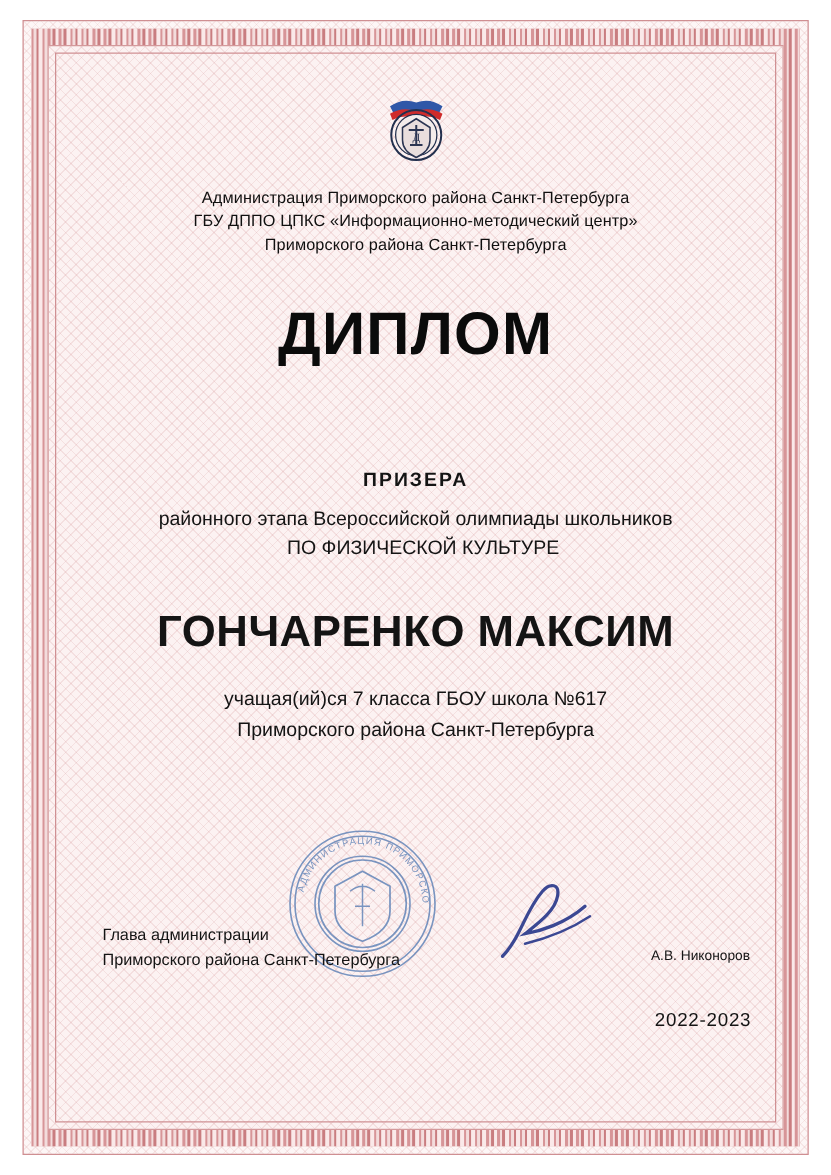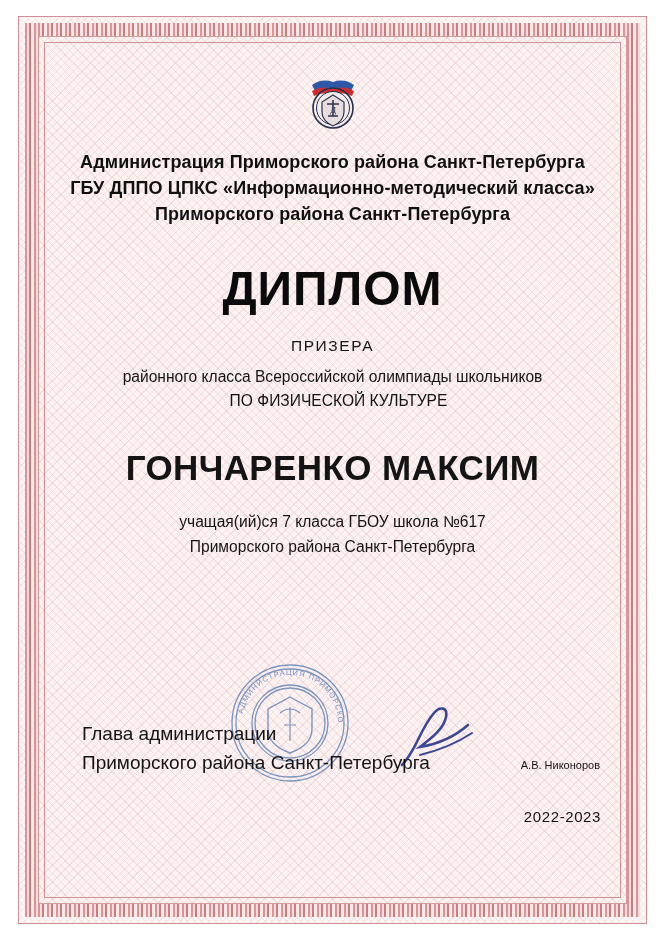--- a/index.html
+++ b/index.html
@@ -81,40 +81,40 @@
 
   .emblem {
     margin: 16px auto 0;
     width: 62px;
     height: 62px;
     position: relative;
   }
 
   .org-block {
     margin-top: 14px;
-    font-size: 18px;
+    font-size: 13px;
     line-height: 1.45;
     color: #101010;
-    font-weight: 700;
+    font-weight: 400;
     letter-spacing: .1px;
   }
 
   .title {
     margin-top: 38px;
     font-size: 48px;
     line-height: 1;
     font-weight: 700;
     letter-spacing: 1px;
     color: #0b0b0b;
   }
 
   .prize {
-    margin-top: 24px;
+    margin-top: 84px;
     font-size: 15.5px;
-    font-weight: 400;
+    font-weight: 700;
     letter-spacing: 1.6px;
   }
   .subject-line {
     margin-top: 10px;
     font-size: 15.6px;
     line-height: 1.5;
     font-weight: 400;
   }
   .subject-line .caps {
     display: block;
@@ -148,21 +148,21 @@
     left: 0;
     right: 0;
     bottom: 66px;
     height: 130px;
   }
   .sign-left {
     position: absolute;
     left: 18px;
     bottom: 40px;
     text-align: left;
-    font-size: 19px;
+    font-size: 13px;
     line-height: 1.5;
   }
   .sign-right {
     position: absolute;
     right: 1px;
     bottom: 46px;
     font-size: 11px;
   }
   .years {
     position: absolute;
@@ -220,30 +220,30 @@
           <circle cx="31" cy="35" r="20" fill="none" stroke="#23304e" stroke-width="1.6"></circle>
           <circle cx="31" cy="35" r="16.5" fill="#f4eceb" stroke="#23304e" stroke-width="1"></circle>
           <path d="M31 22 l11 7 v10 q0 9 -11 14 q-11 -5 -11 -14 v-10 z" fill="#e9dedd" stroke="#2b3552" stroke-width="1.2"></path>
           <path d="M25 31 h12 M31 27 v16 M26 43 h10" stroke="#2b3552" stroke-width="1.6" fill="none"></path>
           <text x="31" y="40" font-size="9" text-anchor="middle" fill="#2b3552" font-family="'Liberation Serif', serif">Д</text>
         </svg>
       </div>
 
       <div class="org-block">
         <div>Администрация Приморского района Санкт-Петербурга</div>
-        <div>ГБУ ДППО ЦПКС «Информационно-методический класса»</div>
+        <div>ГБУ ДППО ЦПКС «Информационно-методический центр»</div>
         <div>Приморского района Санкт-Петербурга</div>
       </div>
 
       <div class="title">ДИПЛОМ</div>
 
       <div class="prize">ПРИЗЕРА</div>
 
       <div class="subject-line">
-        <span>районного класса Всероссийской олимпиады школьников</span>
+        <span>районного этапа Всероссийской олимпиады школьников</span>
         <span class="caps">ПО ФИЗИЧЕСКОЙ КУЛЬТУРЕ</span>
       </div>
 
 
       <div class="recipient">ГОНЧАРЕНКО МАКСИМ</div>
 
       <div class="details">
         <div>учащая(ий)ся 7 класса ГБОУ школа №617</div>
         <div>Приморского района Санкт-Петербурга</div>
       </div>

